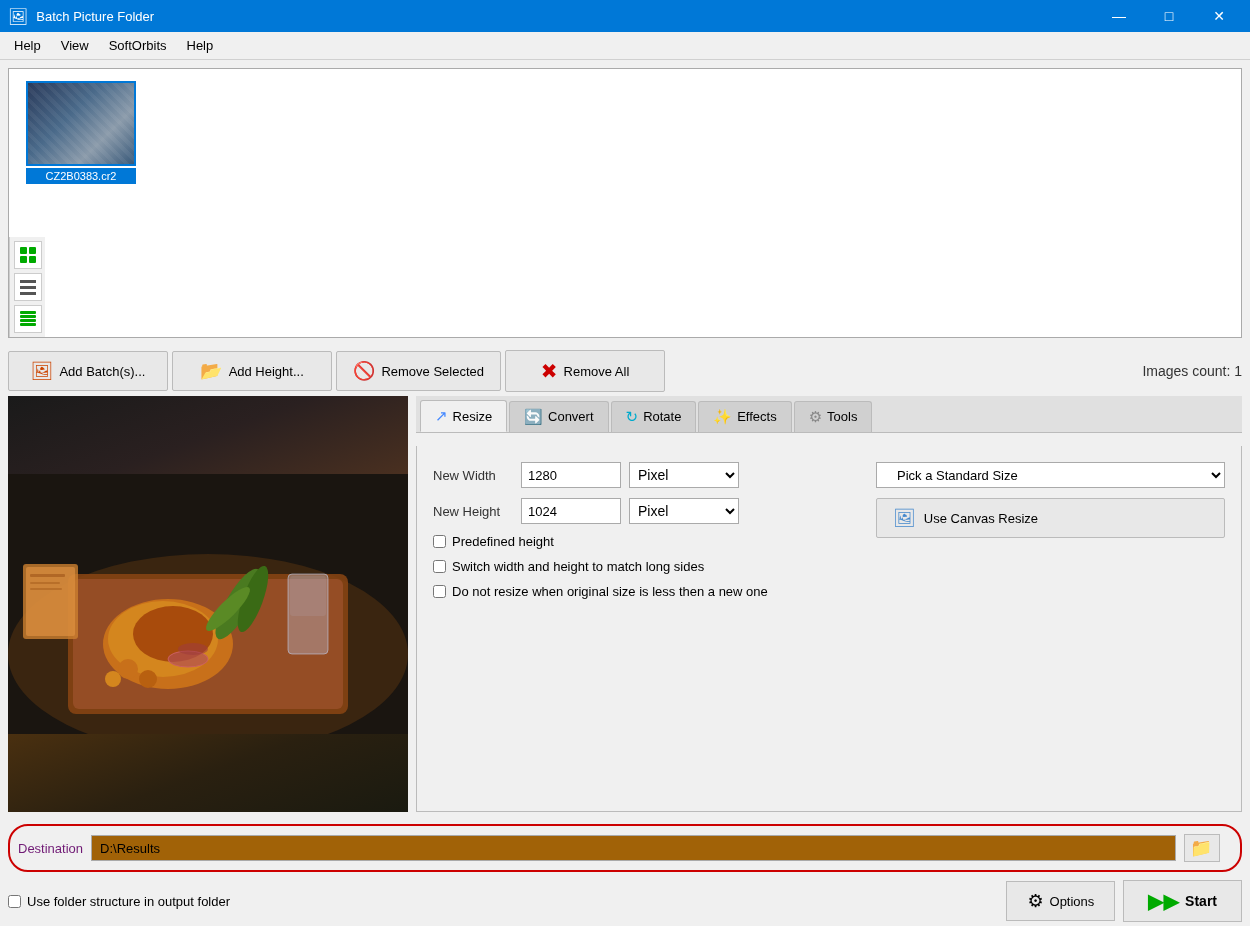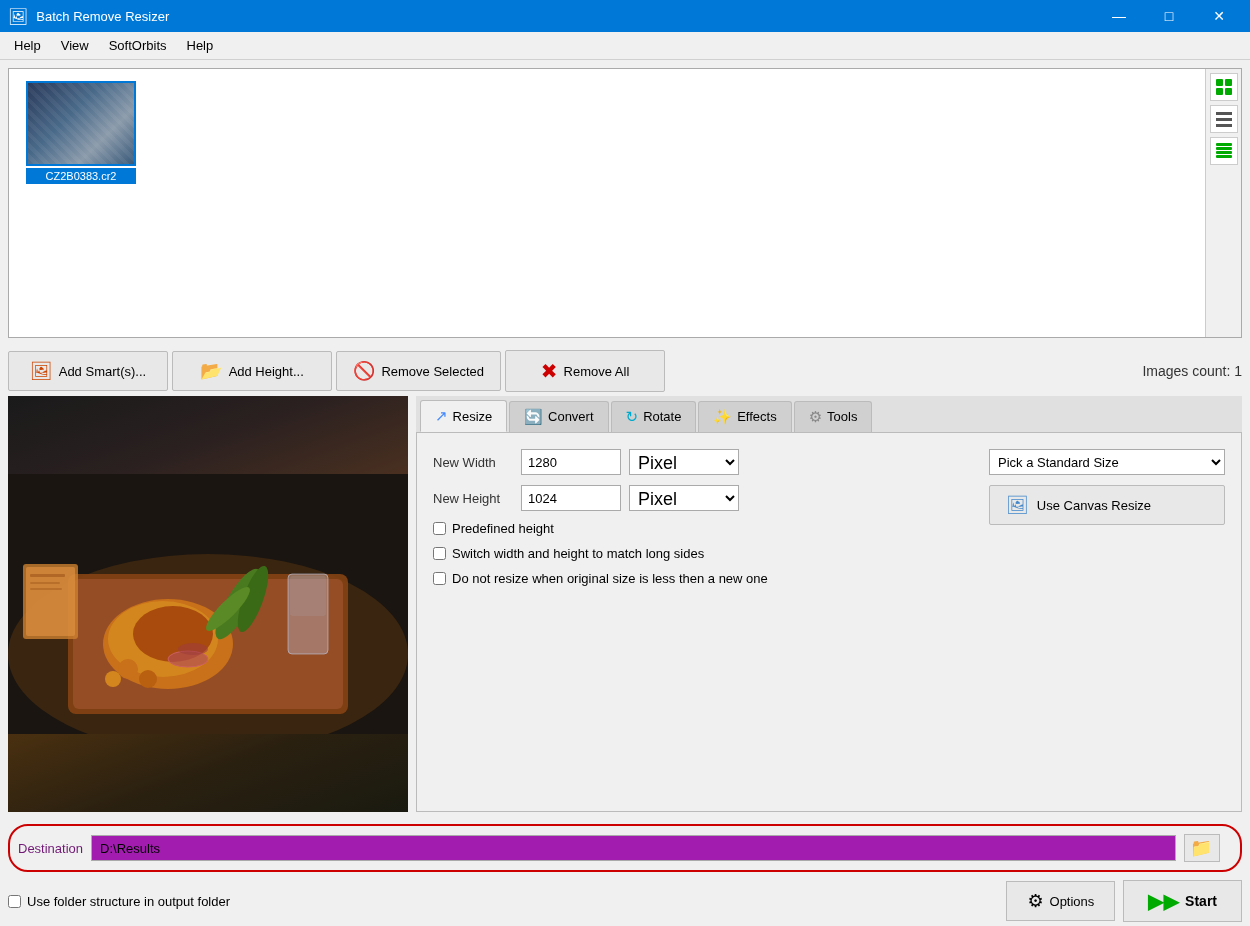--- a/index.html
+++ b/index.html
@@ -47,21 +47,21 @@
       background: #f0f0f0;
     }
 
     
     .file-list-area {
       background: white;
       margin: 8px;
       border: 1px solid #aaa;
       flex: 0 0 270px;
       display: flex;
-      flex-direction: row;
+      flex-direction: column;
       position: relative;
     }
     .file-grid {
       flex: 1;
       padding: 8px;
       display: flex;
       flex-wrap: wrap;
       align-content: flex-start;
     }
     .file-item {
@@ -208,20 +208,21 @@
       border-bottom: 1px solid #f0f0f0;
     }
     .tab-icon { font-size: 15px; }
 
     .tab-panel {
       background: #f0f0f0;
       border: 1px solid #bbb;
       border-top: none;
       flex: 1;
       padding: 16px;
+      margin-top: 13px;
     }
 
     
     .resize-form { display: flex; flex-direction: column; gap: 12px; }
     .form-row {
       display: flex;
       align-items: center;
       gap: 8px;
     }
     .form-label { width: 80px; color: #333; }
@@ -230,29 +231,29 @@
       height: 26px;
       border: 1px solid #aaa;
       padding: 2px 6px;
       font-size: 13px;
       background: white;
     }
     .form-select {
       height: 26px;
       border: 1px solid #aaa;
       padding: 2px 4px;
-      font-size: 18px;
+      font-size: 14px;
       background: white;
       width: 110px;
     }
     .standard-size-select {
-      width: 236px;
+      width: 349px;
       height: 26px;
       border: 1px solid #aaa;
-      padding: 2px 4px;
+      padding: 2px 16px;
       font-size: 13px;
       background: white;
     }
     .checkbox-row {
       display: flex;
       align-items: center;
       gap: 6px;
     }
     .canvas-resize-btn {
       display: flex;
@@ -282,21 +283,21 @@
       align-items: center;
       gap: 8px;
     }
     .dest-label { color: #701a75; font-size: 13px; white-space: nowrap; }
     .dest-input {
       flex: 1;
       height: 26px;
       border: 1px solid #aaa;
       padding: 2px 8px;
       font-size: 13px;
-      background: #a21caf;
+      background: #a16207;
     }
     .dest-browse-btn {
       width: 36px; height: 28px;
       background: #e8e8e8;
       border: 1px solid #bbb;
       cursor: pointer;
       display: flex; align-items: center; justify-content: center;
       font-size: 18px;
     }
 
@@ -338,21 +339,21 @@
     .remove-all-icon { color: #cc0000; font-size: 20px; }
 
     .two-col { display: flex; gap: 20px; align-items: flex-start; }
     .left-col { flex: 1; display: flex; flex-direction: column; gap: 10px; }
   </style>
 </head>
 <body>
 
 <div class="title-bar">
   <span class="title-bar-icon">🖼</span>
-  <span class="title-bar-title">Batch Remove Resizer</span>
+  <span class="title-bar-title">Batch Picture Folder</span>
   <div class="title-bar-controls">
     <button class="title-bar-btn">—</button>
     <button class="title-bar-btn">□</button>
     <button class="title-bar-btn close">✕</button>
   </div>
 </div>
 
 <div class="menu-bar">
   <div class="menu-item">Help</div>
   <div class="menu-item">View</div>
@@ -396,21 +397,21 @@
           <rect x="1" y="9" width="16" height="3" fill="#00aa00" rx="1"></rect>
           <rect x="1" y="13" width="16" height="3" fill="#00aa00" rx="1"></rect>
         </svg>
       </button>
     </div>
   </div>
 
   <div class="action-bar">
     <button class="action-btn">
       <span class="btn-icon add-files-icon">🖼</span>
-      <span>Add Smart(s)...</span>
+      <span>Add Batch(s)...</span>
     </button>
     <button class="action-btn">
       <span class="btn-icon folder-icon">📂</span>
       <span>Add Height...</span>
     </button>
     <button class="action-btn">
       <span class="btn-icon remove-icon">🚫</span>
       <span>Remove Selected</span>
     </button>
     <button class="action-btn">

